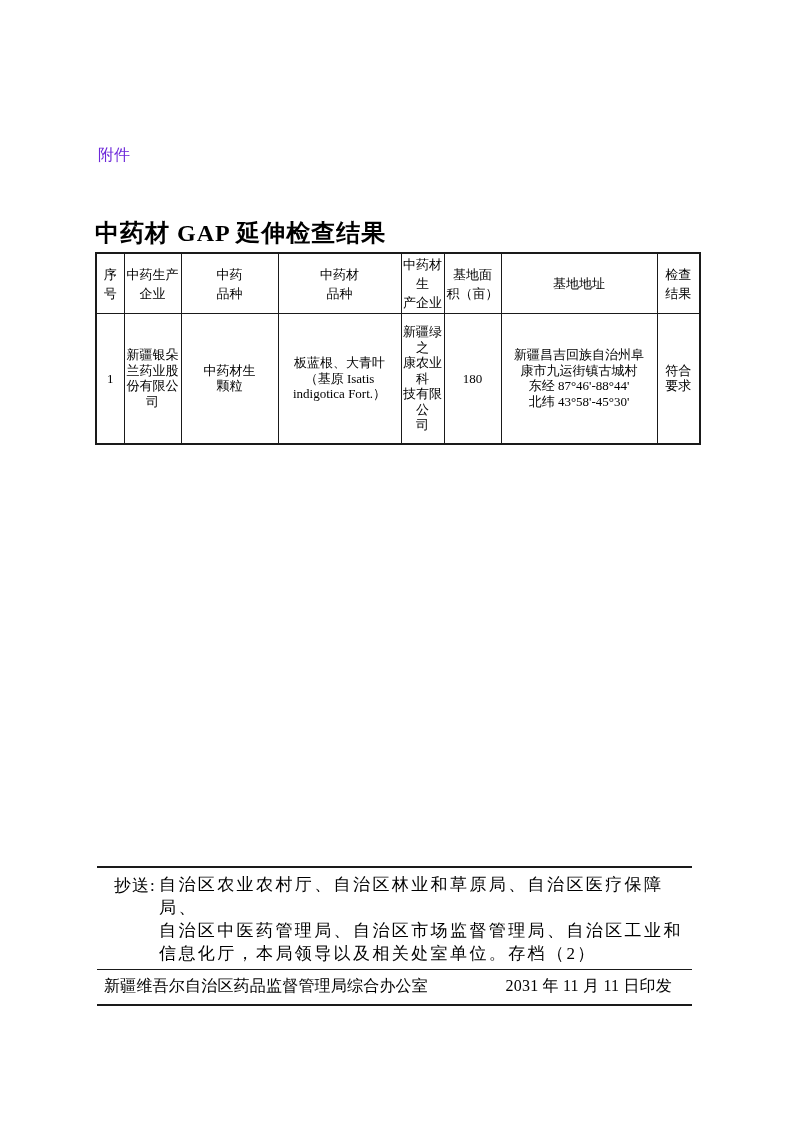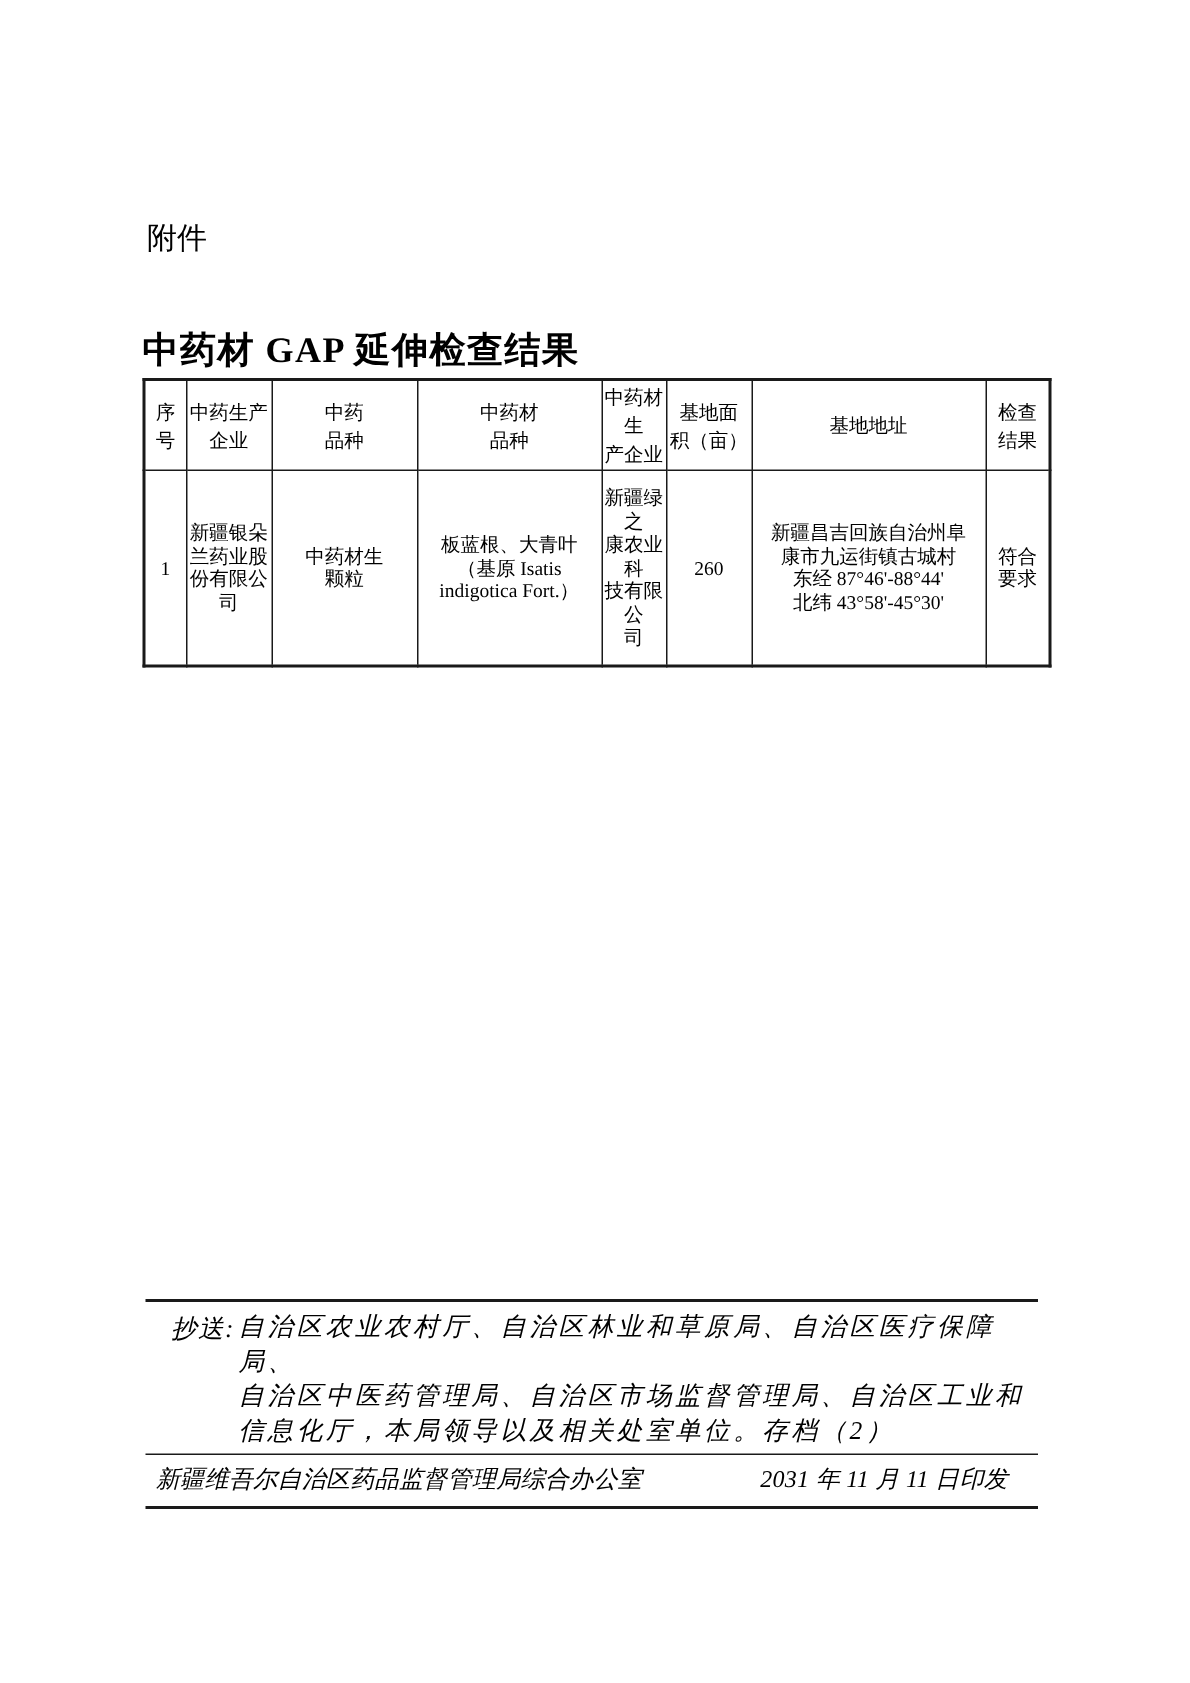--- a/index.html
+++ b/index.html
@@ -9,23 +9,23 @@
     width: 793px; height: 1122px;
     background: #ffffff;
     color: #000000;
     font-family: "Liberation Serif", "DejaVu Serif", serif;
     overflow: hidden;
   }
 
   .attachment-label {
     position: absolute;
     left: 98px; top: 145px;
-    font-size: 20px;
+    font-size: 16px;
     font-family: "Liberation Sans", "DejaVu Sans", sans-serif;
-    color: #000000;
+    color: #6d28d9;
   }
 
   .doc-title {
     position: absolute;
     left: 95px; top: 217px;
     width: 603px;
     text-align: left;
     font-size: 24px;
     font-weight: bold;
     letter-spacing: 1px;
@@ -70,21 +70,20 @@
     padding-left: 6px;
     padding-right: 2px;
   }
 
   .footer-block {
     position: absolute;
     left: 97px; top: 866px;
     width: 595px;
     border-top: 2px solid #1a1a1a;
     border-bottom: 2px solid #1a1a1a;
-    font-style: italic;
   }
   .cc-section {
     position: relative;
     border-bottom: 1.7px solid #1a1a1a;
     padding: 5px 2px 4px 62px;
     min-height: 74px;
   }
   .cc-label {
     position: absolute;
     left: 17px; top: 6px;
@@ -154,21 +153,21 @@
 司</td>
         <td>中药材生
 颗粒</td>
         <td>板蓝根、大青叶
 （基原 Isatis
 indigotica Fort.）</td>
         <td>新疆绿之
 康农业科
 技有限公
 司</td>
-        <td>260</td>
+        <td>180</td>
         <td class="cell-address">新疆昌吉回族自治州阜
 康市九运街镇古城村
 东经 87°46'-88°44'
 北纬 43°58'-45°30'</td>
         <td>符合
 要求</td>
       </tr>
     </tbody>
   </table>
 </div>

